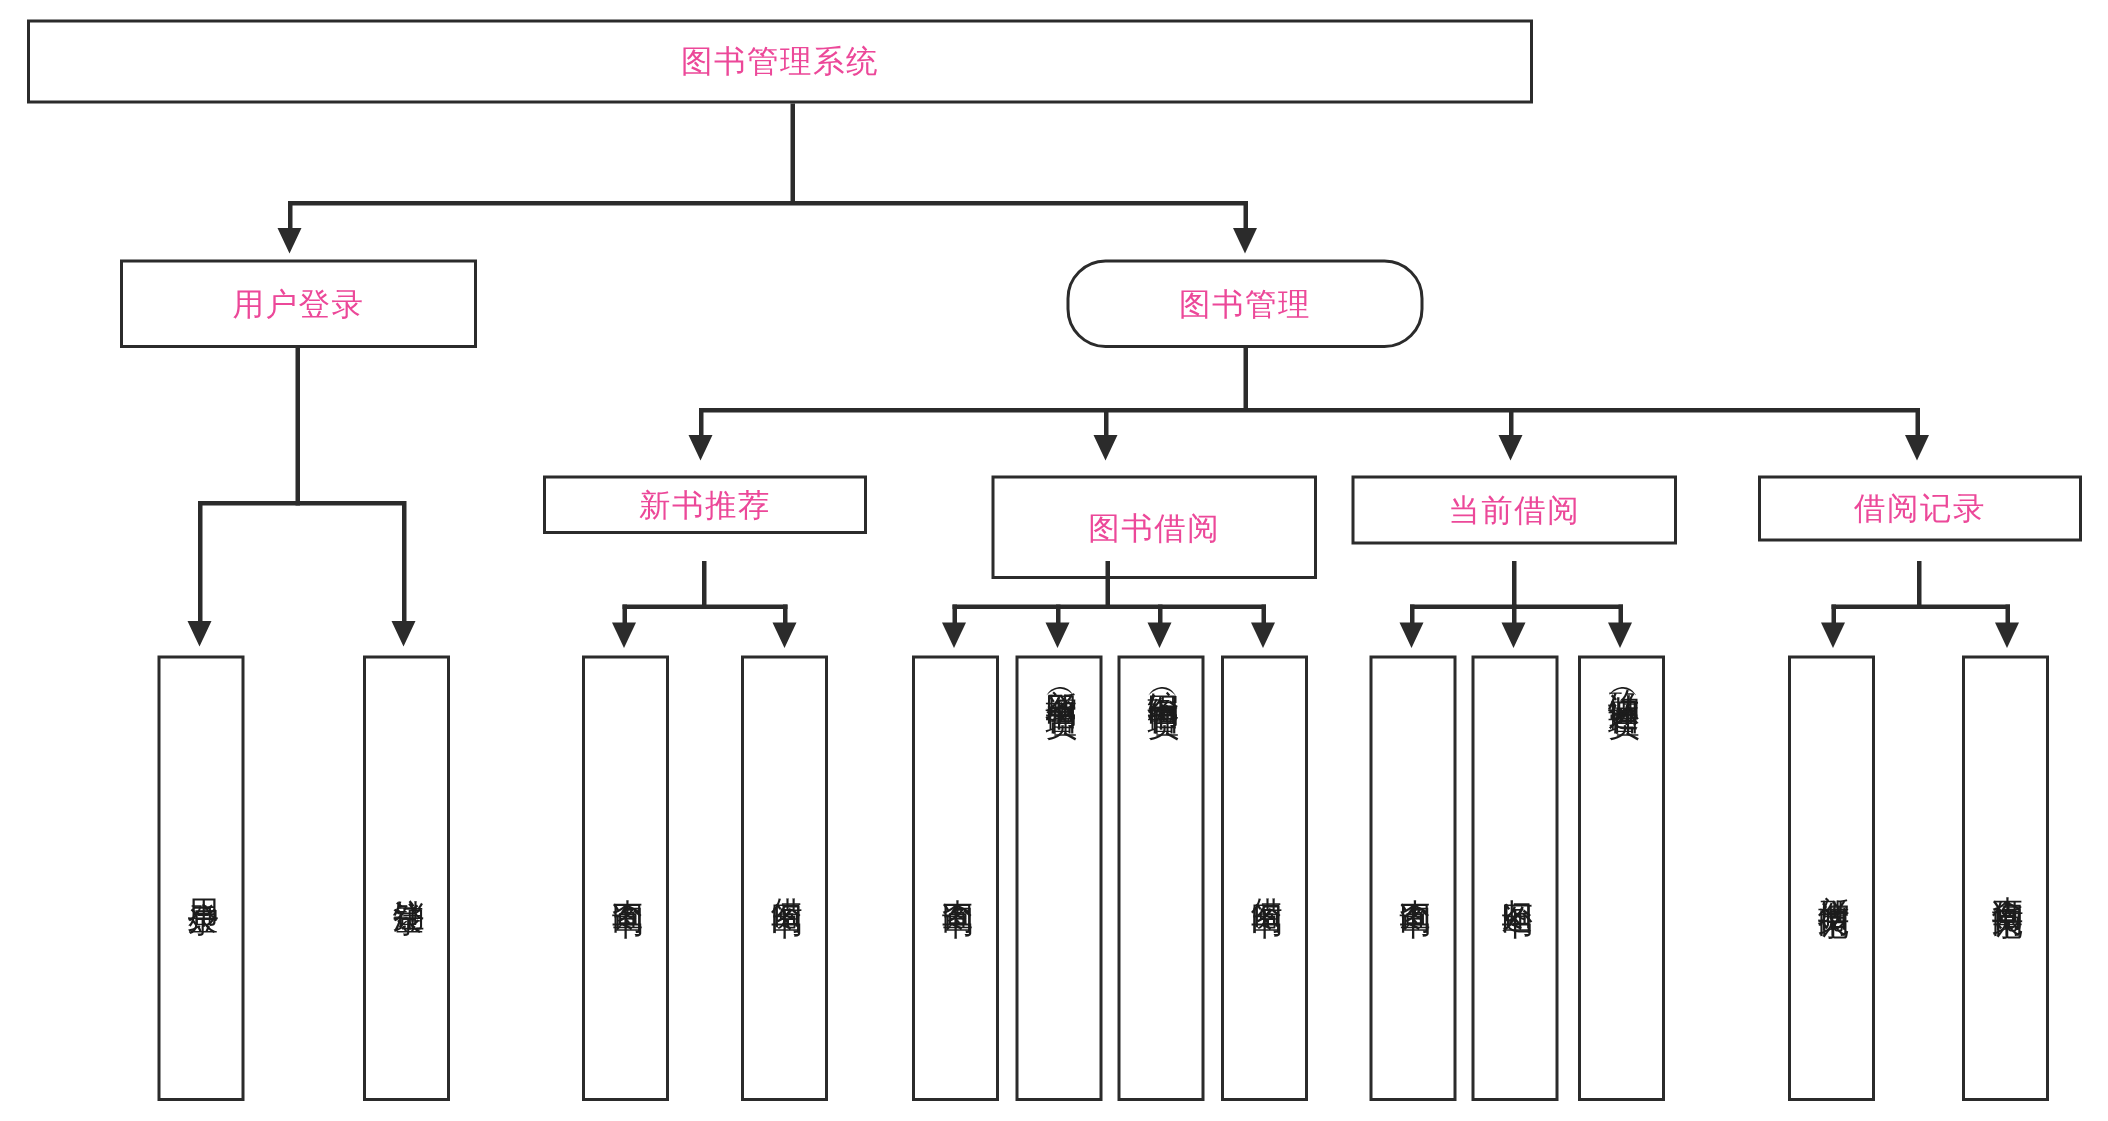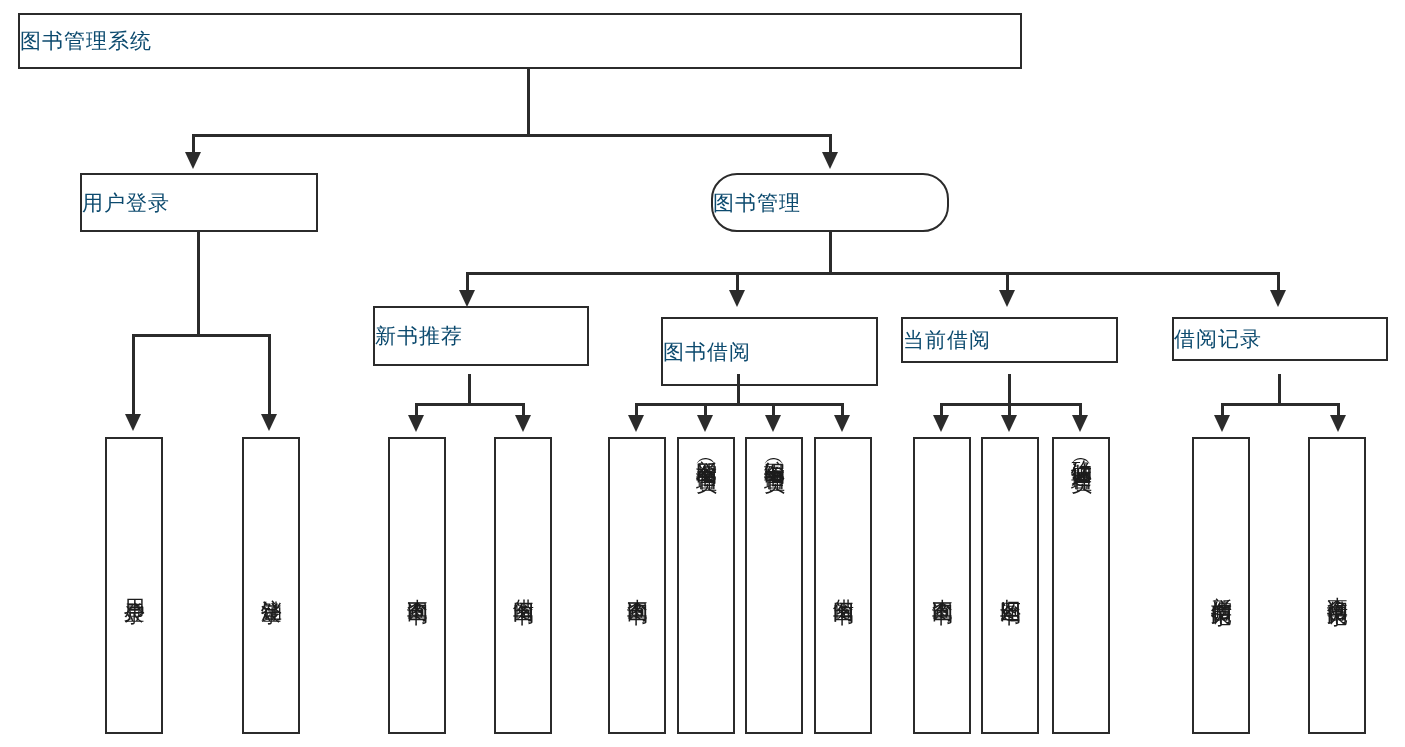--- a/index.html
+++ b/index.html
@@ -17,21 +17,22 @@
     background: #ffffff;
     overflow: hidden;
   }
   .node {
     position: absolute;
     box-sizing: border-box;
     border: 2px solid #2b2b2b;
     background: #ffffff;
     display: flex;
     align-items: center;
-    color: #0c4a6e;
+    justify-content: center;
+    color: #ec4899;
   }
   .node.horiz {
     font-size: 21px;
     letter-spacing: 1px;
   }
   .leaf {
     position: absolute;
     box-sizing: border-box;
     border: 2px solid #2b2b2b;
     background: #ffffff;
@@ -115,21 +116,21 @@
   <div class="hline" style="left:466px; top:272px; width:814px; height:3px;"></div>
   <div class="vline" style="left:466px; top:272px; width:3px; height:20px;"></div>
   <div class="arrow" style="left:459px; top:290px;"></div>
   <div class="vline" style="left:736px; top:272px; width:3px; height:20px;"></div>
   <div class="arrow" style="left:729px; top:290px;"></div>
   <div class="vline" style="left:1006px; top:272px; width:3px; height:20px;"></div>
   <div class="arrow" style="left:999px; top:290px;"></div>
   <div class="vline" style="left:1277px; top:272px; width:3px; height:20px;"></div>
   <div class="arrow" style="left:1270px; top:290px;"></div>
 
-  <div class="node horiz" style="left:362px; top:306px; width:216px; height:60px;margin-left:11px;">
+  <div class="node horiz" style="left:362px; top:317px; width:216px; height:39px;">
     <span>新书推荐</span>
   </div>
   <div class="node horiz" style="left:630px; top:317px; width:217px; height:69px;margin-left:31px;">
     <span>图书借阅</span>
   </div>
   <div class="node horiz" style="left:901px; top:317px; width:217px; height:46px;">
     <span>当前借阅</span>
   </div>
   <div class="node horiz" style="left:1172px; top:317px; width:216px; height:44px;">
     <span>借阅记录</span>

